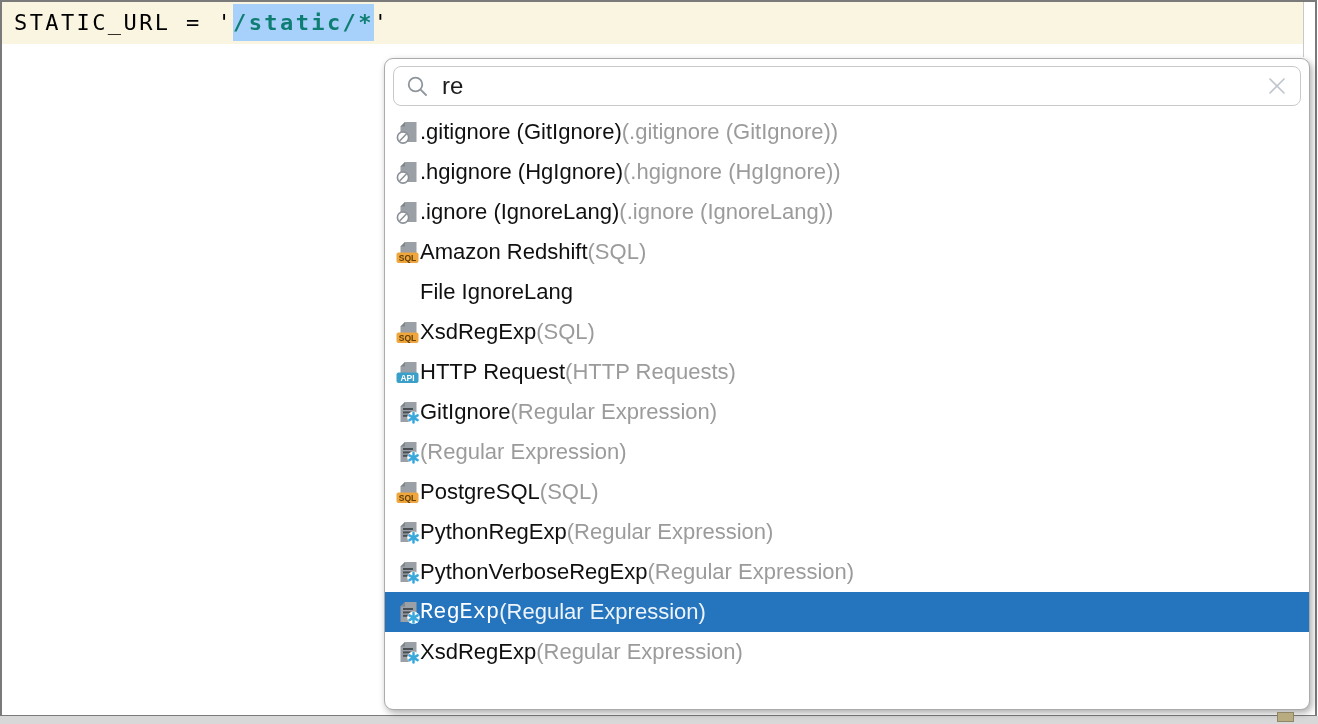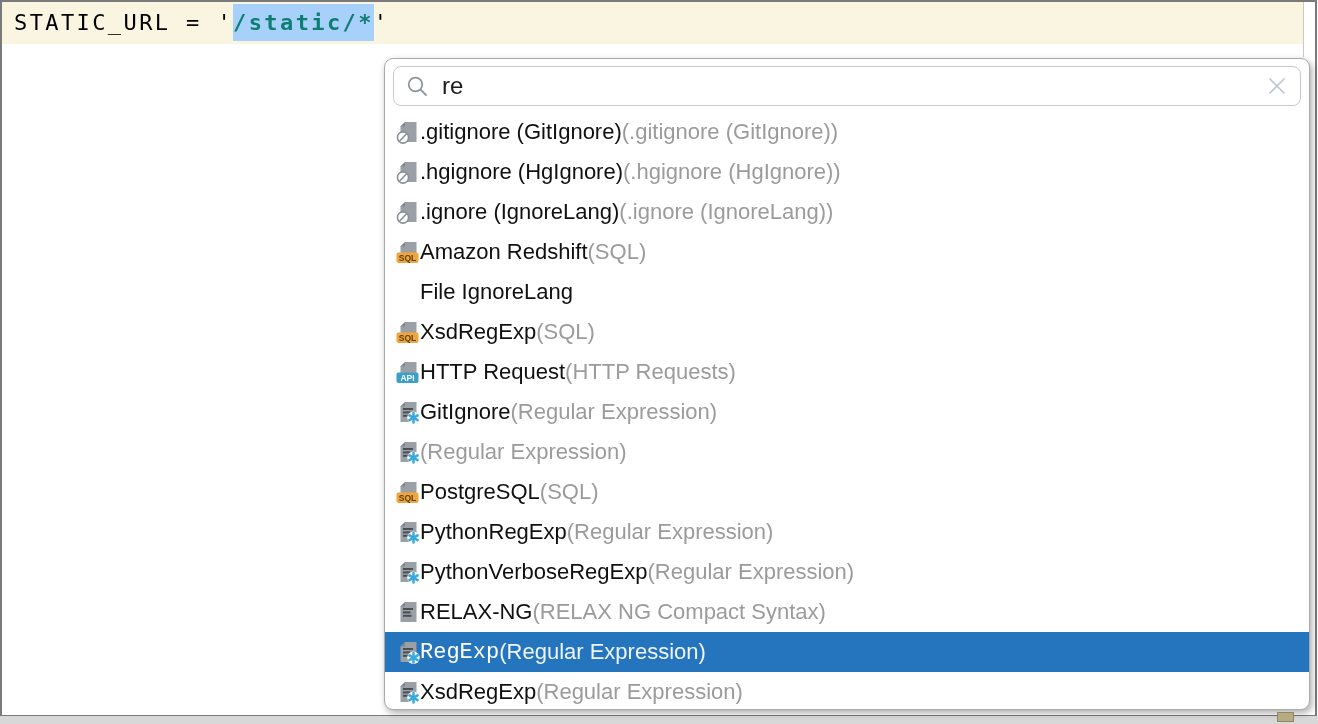--- a/index.html
+++ b/index.html
@@ -262,33 +262,20 @@
             <g stroke="var(--regexp_star)" stroke-width="2.5" stroke-linecap="round">
               <line x1="17.5" y1="13" x2="17.5" y2="22.6"></line>
               <line x1="13.4" y1="15.4" x2="21.6" y2="20.2"></line>
               <line x1="21.6" y1="15.4" x2="13.4" y2="20.2"></line>
             </g>
           </svg>
         </span>
     <span class="label">PythonVerboseRegExp</span>
     <span class="secondary">(Regular Expression)</span>
   </div>
-      <div class="row">
-    <span class="icon">
-          <svg width="24" height="24" viewBox="0 0 24 24">
-            <polygon points="9,2 20.5,2 20.5,22 4.5,22 4.5,6.5" fill="var(--icon_gray)"></polygon>
-            <polygon points="9,2 9,6.5 4.5,6.5" fill="var(--icon_fold_gray)"></polygon>
-            <rect x="7" y="8" width="10" height="2" fill="var(--icon_line_dark)"></rect>
-            <rect x="7" y="11.4" width="7.5" height="2" fill="var(--icon_line_dark)"></rect>
-            <rect x="7" y="14.8" width="8.5" height="2" fill="var(--icon_line_dark)"></rect>
-          </svg>
-        </span>
-    <span class="label">RELAX-NG</span>
-    <span class="secondary">(RELAX NG Compact Syntax)</span>
-  </div>
       <div class="row selected">
     <span class="icon">
           <svg width="24" height="24" viewBox="0 0 24 24">
             <polygon points="9,2 20.5,2 20.5,22 4.5,22 4.5,6.5" fill="var(--icon_gray)"></polygon>
             <polygon points="9,2 9,6.5 4.5,6.5" fill="var(--icon_fold_gray)"></polygon>
             <rect x="7" y="8" width="10" height="2" fill="var(--icon_line_dark)"></rect>
             <rect x="7" y="11.4" width="7.5" height="2" fill="var(--icon_line_dark)"></rect>
             <rect x="7" y="14.8" width="8.5" height="2" fill="var(--icon_line_dark)"></rect>
             <circle cx="17.5" cy="17.8" r="6.2" fill="#fff"></circle>
             <g stroke="var(--regexp_star)" stroke-width="2.5" stroke-linecap="round">

